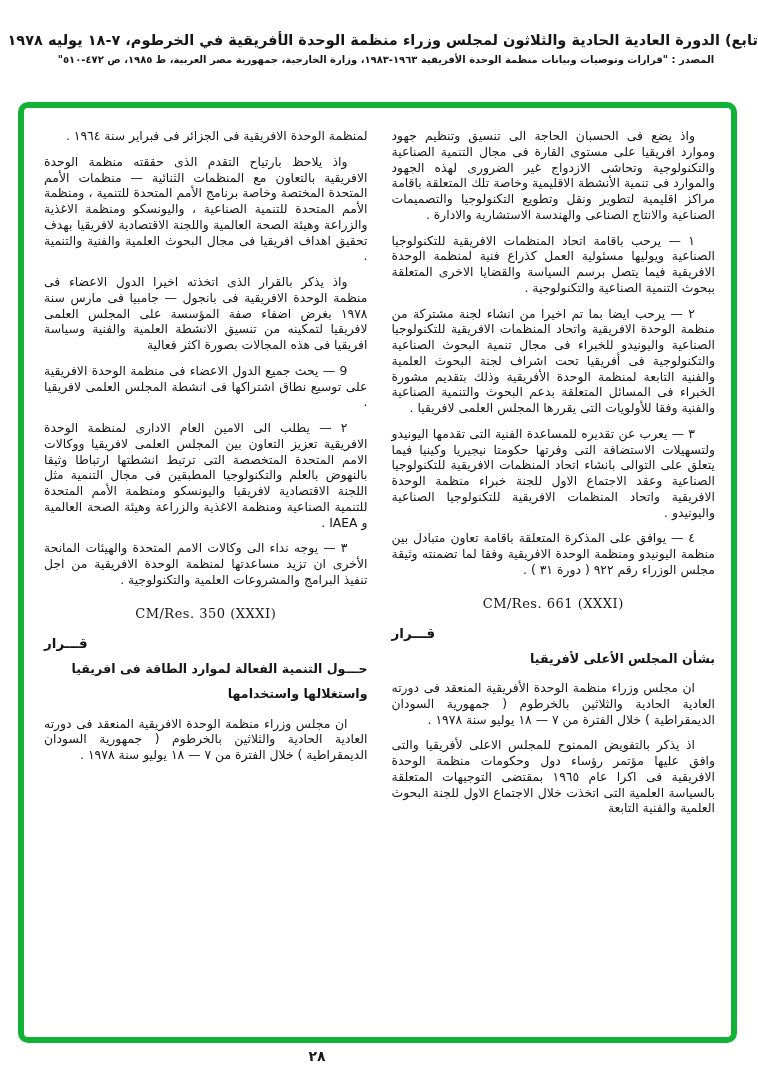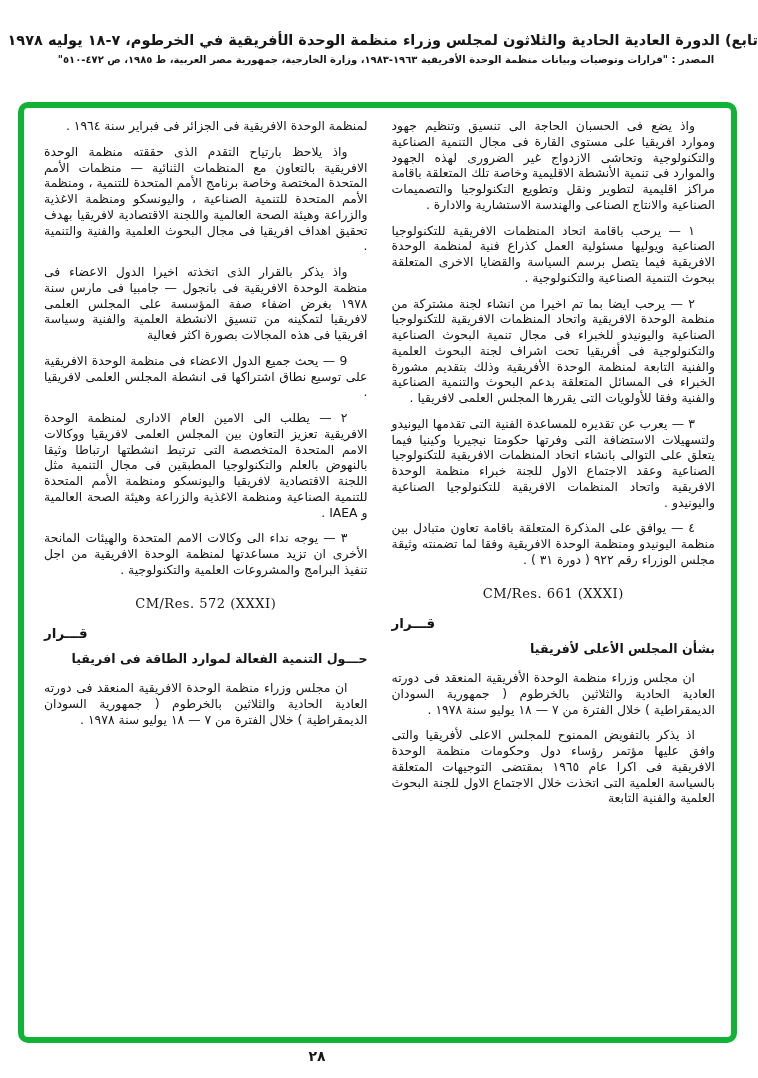--- a/index.html
+++ b/index.html
@@ -11,21 +11,21 @@
   .page-header{position:absolute;top:32px;left:7px;width:758px;text-align:center;direction:rtl;}
   .session-line{font-size:14.5px;font-weight:bold;letter-spacing:.2px;}
   .source-line{font-size:10px;font-weight:bold;margin-top:6px;}
   
   .doc-frame{
     position:absolute;left:18px;top:102px;width:719px;height:941px;
     box-sizing:border-box;border:6px solid #12b236;border-radius:10px;
     padding:10px 16px 0 20px;overflow:hidden;background:#fff;
   }
   .columns{display:flex;direction:rtl;gap:24px;height:100%;}
-  .col{flex:1;min-width:0;direction:rtl;}
+  .col{flex:1;min-width:0;direction:rtl;margin-top:10px;}
   
   .para{
     font-size:12.4px;line-height:1.27;text-align:justify;
     text-indent:20px;margin:0 0 10px 0;
   }
   .res-ref{
     direction:ltr;text-align:center;font-family:"DejaVu Serif",serif;
     font-size:13px;margin:18px 0 14px 0;letter-spacing:.5px;
   }
   .res-title{font-size:13.5px;font-weight:bold;text-align:left;margin:6px 0 8px 0;}
@@ -67,25 +67,26 @@
     </section>
 
     <section class="col">
       <p class="para" style="text-indent:0;">لمنظمة الوحدة الافريقية فى الجزائر فى فبراير سنة ١٩٦٤ .</p>
       <p class="para">واذ يلاحظ بارتياح التقدم الذى حققته منظمة الوحدة الافريقية بالتعاون مع المنظمات الثنائية — منظمات الأمم المتحدة المختصة وخاصة برنامج الأمم المتحدة للتنمية ، ومنظمة الأمم المتحدة للتنمية الصناعية ، واليونسكو ومنظمة الاغذية والزراعة وهيئة الصحة العالمية واللجنة الاقتصادية لافريقيا بهدف تحقيق اهداف افريقيا فى مجال البحوث العلمية والفنية والتنمية .</p>
       <p class="para">واذ يذكر بالقرار الذى اتخذته اخيرا الدول الاعضاء فى منظمة الوحدة الافريقية فى بانجول — جامبيا فى مارس سنة ١٩٧٨ بغرض اضفاء صفة المؤسسة على المجلس العلمى لافريقيا لتمكينه من تنسيق الانشطة العلمية والفنية وسياسة افريقيا فى هذه المجالات بصورة اكثر فعالية</p>
       <p class="para">9 — يحث جميع الدول الاعضاء فى منظمة الوحدة الافريقية على توسيع نطاق اشتراكها فى انشطة المجلس العلمى لافريقيا .</p>
       <p class="para">٢ — يطلب الى الامين العام الادارى لمنظمة الوحدة الافريقية تعزيز التعاون بين المجلس العلمى لافريقيا ووكالات الامم المتحدة المتخصصة التى ترتبط انشطتها ارتباطا وثيقا بالنهوض بالعلم والتكنولوجيا المطبقين فى مجال التنمية مثل اللجنة الاقتصادية لافريقيا واليونسكو ومنظمة الأمم المتحدة للتنمية الصناعية ومنظمة الاغذية والزراعة وهيئة الصحة العالمية و IAEA .</p>
       <p class="para">٣ — يوجه نداء الى وكالات الامم المتحدة والهيئات المانحة الأخرى ان تزيد مساعدتها لمنظمة الوحدة الافريقية من اجل تنفيذ البرامج والمشروعات العلمية والتكنولوجية .</p>
 
-      <div class="res-ref">CM/Res. 572 (XXXI)</div>
+      <div class="res-ref">CM/Res. 350 (XXXI)</div>
 
       <div class="res-block">
         <div class="res-title">قـــرار</div>
         <div class="res-subtitle">حـــول التنمية الفعالة لموارد الطاقة فى افريقيا</div>
+        <div class="res-subtitle">واستغلالها واستخدامها</div>
       </div>
 
       <p class="para">ان مجلس وزراء منظمة الوحدة الافريقية المنعقد فى دورته العادية الحادية والثلاثين بالخرطوم ( جمهورية السودان الديمقراطية ) خلال الفترة من ٧ — ١٨ يوليو سنة ١٩٧٨ .</p>
     </section>
 
   </div>
 </div>
 
 <div class="page-number">٢٨</div>
 

